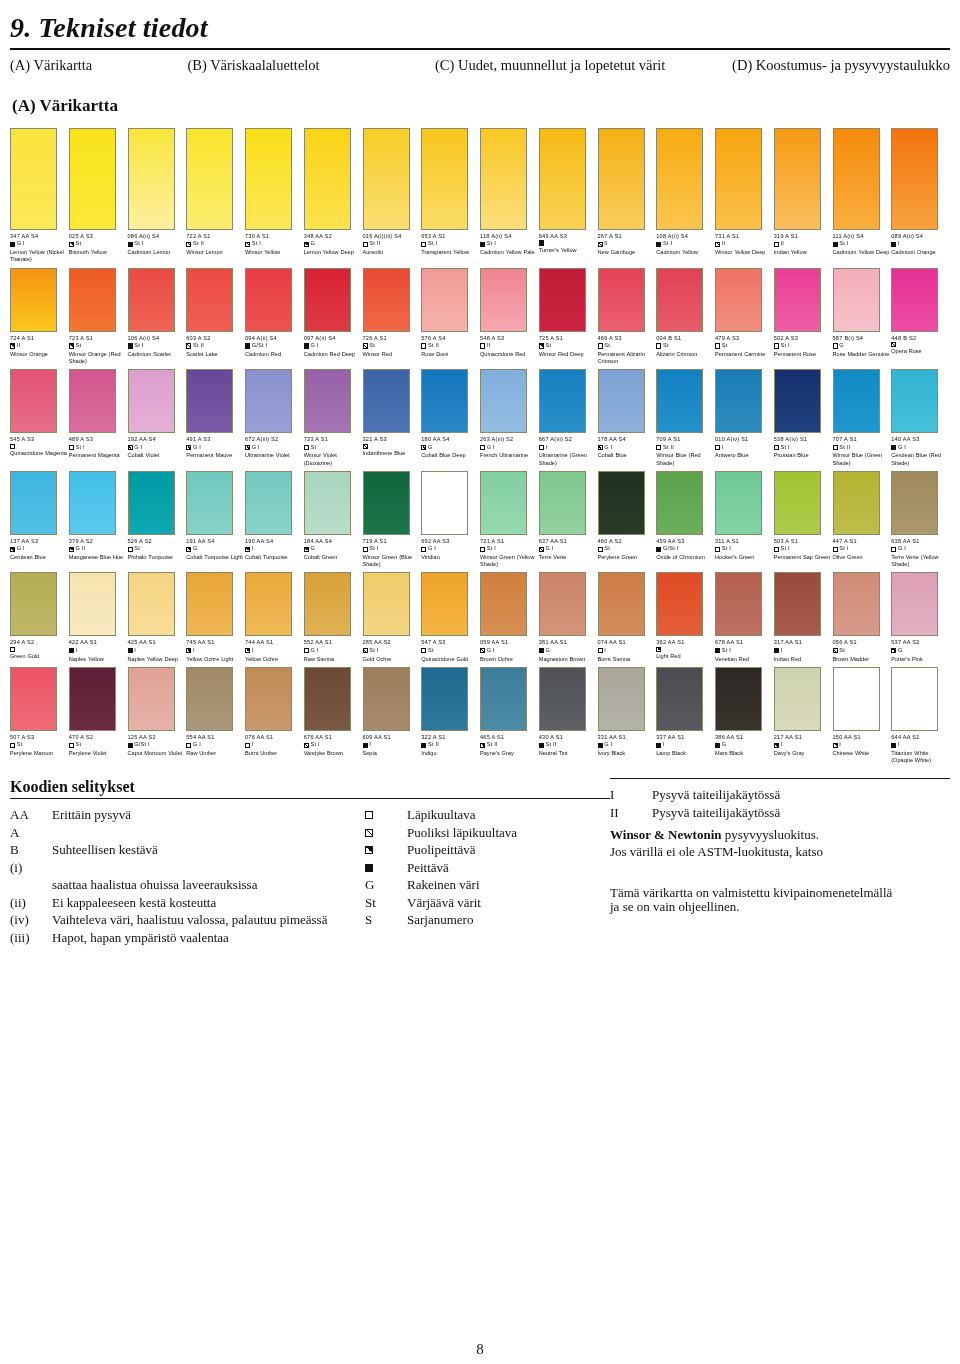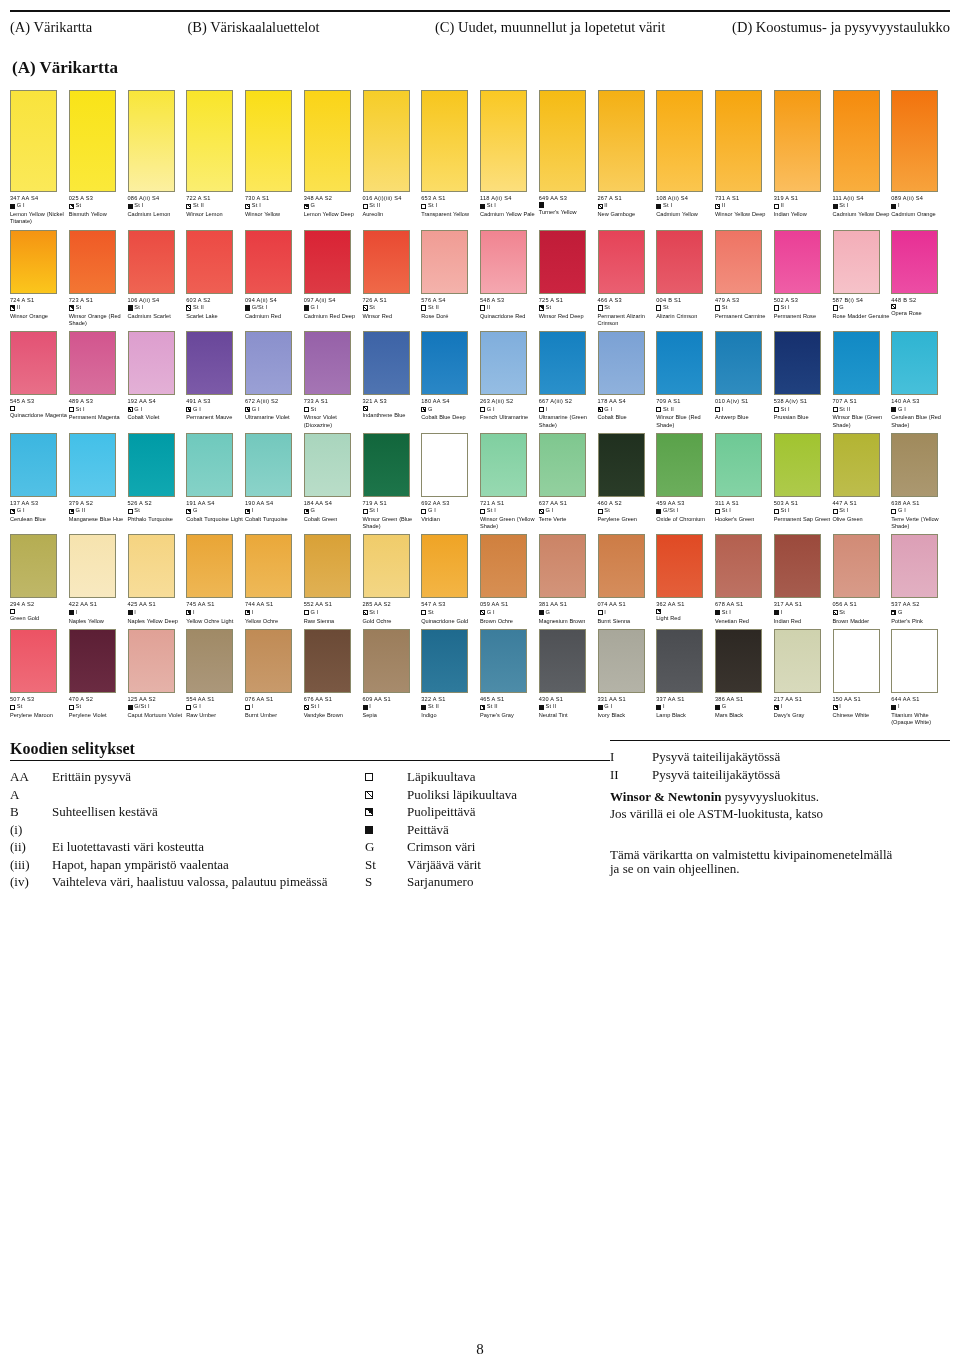--- a/index.html
+++ b/index.html
@@ -97,20 +97,21 @@
   .page-num {
     position:absolute; left:0; right:0; bottom:6px;
     text-align:center; font-size:15px;
   }
 </style>
 </head>
 <body>
 
 <div class="page">
 
+  <h1 class="chapter-title">9. Tekniset tiedot</h1>
   <div class="rule-thick"></div>
 
   <div class="abcd-row">
     <div class="ab-a">(A) Värikartta</div>
     <div class="ab-b">(B)  Väriskaalaluettelot</div>
     <div class="ab-c">(C) Uudet, muunnellut ja lopetetut värit</div>
     <div class="ab-d">(D)  Koostumus- ja pysyvyystaulukko</div>
   </div>
 
   <div class="section-a-title">(A) Värikartta</div>
@@ -1200,30 +1201,34 @@
               <div class="leg-key">A</div>
             </div>
             <div class="leg-item">
               <div class="leg-key">B</div>
               <div class="leg-val">Suhteellisen kestävä</div>
             </div>
             <div class="leg-item">
               <div class="leg-key">(i)</div>
             </div>
             <div class="leg-item">
+              <div class="leg-key"></div>
+              <div class="leg-val">saattaa haalistua ohuissa laveerauksissa</div>
+            </div>
+            <div class="leg-item">
               <div class="leg-key">(ii)</div>
-              <div class="leg-val">Ei luotettavasti väri kosteutta</div>
+              <div class="leg-val">Ei kappaleeseen kestä kosteutta</div>
+            </div>
+            <div class="leg-item">
+              <div class="leg-key">(iv)</div>
+              <div class="leg-val">Vaihteleva väri, haalistuu valossa, palautuu pimeässä</div>
             </div>
             <div class="leg-item">
               <div class="leg-key">(iii)</div>
               <div class="leg-val">Hapot, hapan ympäristö vaalentaa</div>
-            </div>
-            <div class="leg-item">
-              <div class="leg-key">(iv)</div>
-              <div class="leg-val">Vaihteleva väri, haalistuu valossa, palautuu pimeässä</div>
             </div>
           </div>
         <div class="legend-col-b" id="legend-sym">
             <div class="leg-item">
               <div class="leg-key-sym">
                 <span class="op op-lg transparent"></span>
               </div>
               <div class="leg-val">Läpikuultava</div>
             </div>
             <div class="leg-item">
@@ -1239,21 +1244,21 @@
               <div class="leg-val">Puolipeittävä</div>
             </div>
             <div class="leg-item">
               <div class="leg-key-sym">
                 <span class="op op-lg opaque"></span>
               </div>
               <div class="leg-val">Peittävä</div>
             </div>
             <div class="leg-item">
               <div class="leg-key-sym">G</div>
-              <div class="leg-val">Crimson väri</div>
+              <div class="leg-val">Rakeinen väri</div>
             </div>
             <div class="leg-item">
               <div class="leg-key-sym">St</div>
               <div class="leg-val">Värjäävä värit</div>
             </div>
             <div class="leg-item">
               <div class="leg-key-sym">S</div>
               <div class="leg-val">Sarjanumero</div>
             </div>
           </div>

